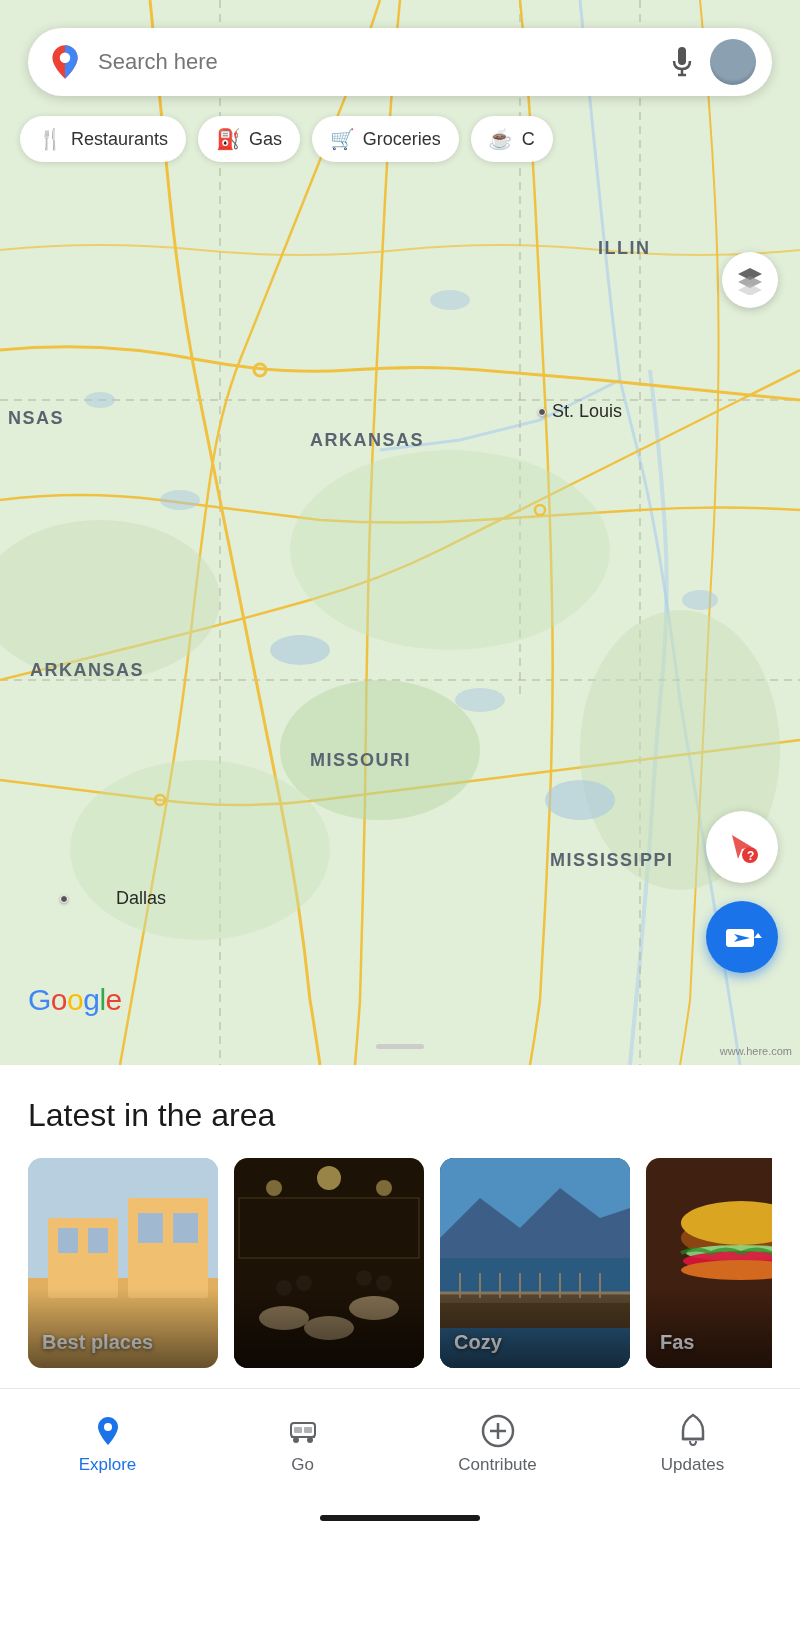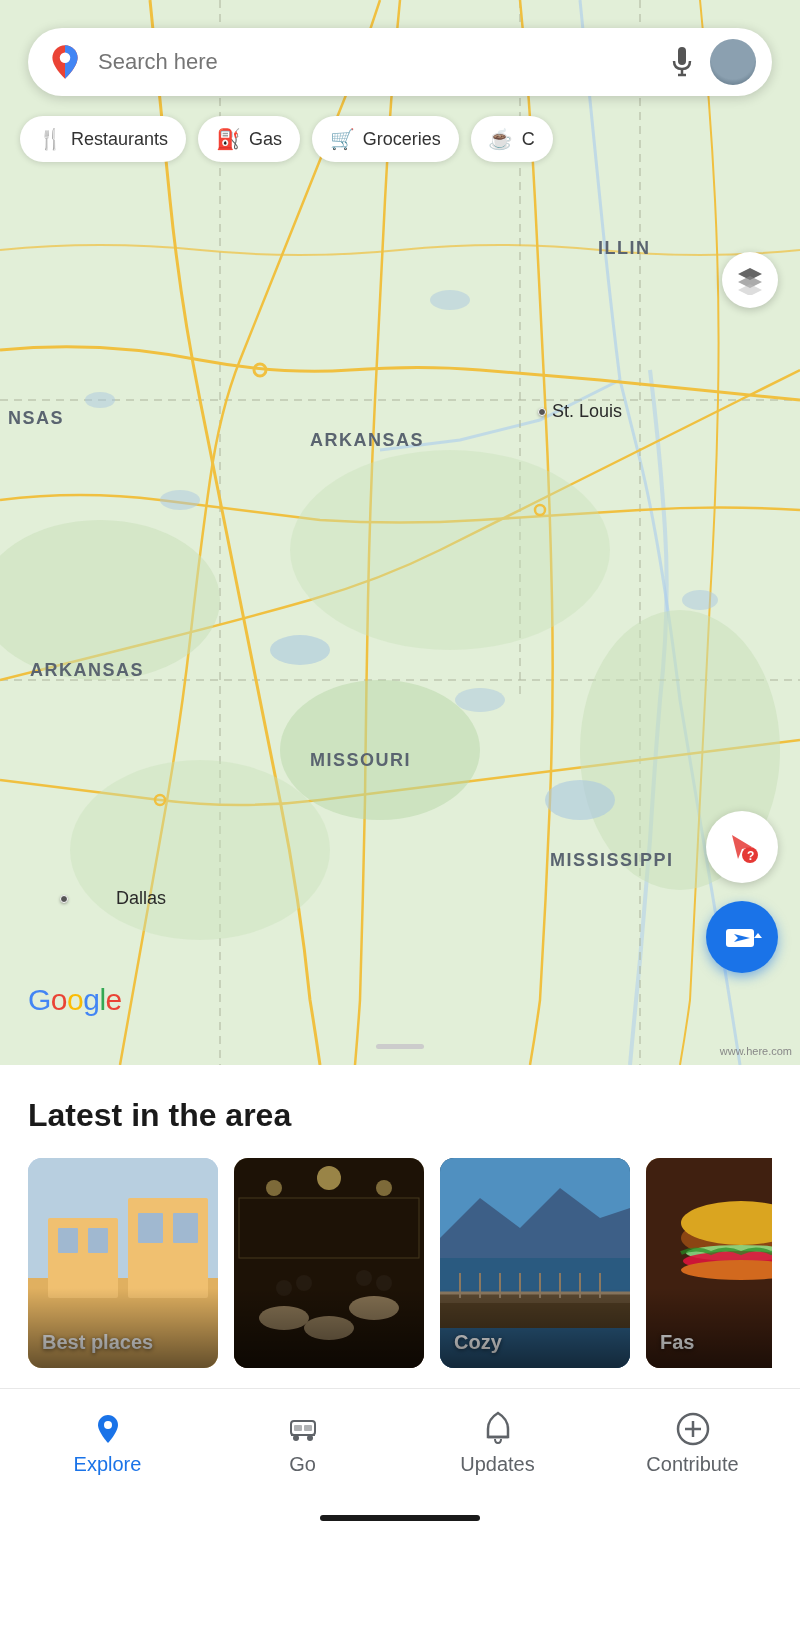--- a/index.html
+++ b/index.html
@@ -198,21 +198,21 @@
       background: #fff;
       position: relative;
     }
 
     .latest-section {
       padding: 32px 28px 20px;
     }
 
     .latest-title {
       font-size: 32px;
-      font-weight: 700;
+      font-weight: 400;
       color: #1a1a1a;
       margin-bottom: 24px;
     }
 
     .cards-row {
       display: flex;
       gap: 16px;
       overflow: hidden;
     }
 
@@ -284,21 +284,21 @@
     .nav-item-icon {
       width: 36px;
       height: 36px;
       display: flex;
       align-items: center;
       justify-content: center;
       font-size: 28px;
     }
 
     .nav-item-label {
-      font-size: 20px;
+      font-size: 17px;
       color: #5f6368;
     }
 
     .nav-item.active .nav-item-label {
       color: #1a73e8;
     }
 
     .nav-item.active .nav-item-icon {
       color: #1a73e8;
     }
@@ -642,37 +642,37 @@
           <circle cx="9" cy="25" r="3" fill="#5f6368"></circle>
           <circle cx="23" cy="25" r="3" fill="#5f6368"></circle>
         </svg>
       </div>
       <span class="nav-item-label">Go</span>
     </div>
 
 
     <div class="nav-item">
       <div class="nav-item-icon">
+        <svg width="34" height="34" viewBox="0 0 34 34" xmlns="http://www.w3.org/2000/svg">
+          <circle cx="17" cy="17" r="15" fill="none" stroke="#5f6368" stroke-width="2.5"></circle>
+          <line x1="17" y1="9" x2="17" y2="25" stroke="#5f6368" stroke-width="2.5"></line>
+          <line x1="9" y1="17" x2="25" y2="17" stroke="#5f6368" stroke-width="2.5"></line>
+        </svg>
+      </div>
+      <span class="nav-item-label">Contribute</span>
+    </div>
+
+    <div class="nav-item">
+      <div class="nav-item-icon">
         <svg width="32" height="36" viewBox="0 0 32 36" xmlns="http://www.w3.org/2000/svg">
           <path d="M16 2 Q6 8 6 18 L6 26 L26 26 L26 18 Q26 8 16 2 Z" fill="none" stroke="#5f6368" stroke-width="2.5"></path>
           <line x1="6" y1="26" x2="26" y2="26" stroke="#5f6368" stroke-width="2.5"></line>
           <path d="M13 28 Q13 32 16 32 Q19 32 19 28" stroke="#5f6368" stroke-width="2" fill="none"></path>
         </svg>
       </div>
       <span class="nav-item-label">Updates</span>
     </div>
-
-    <div class="nav-item">
-      <div class="nav-item-icon">
-        <svg width="34" height="34" viewBox="0 0 34 34" xmlns="http://www.w3.org/2000/svg">
-          <circle cx="17" cy="17" r="15" fill="none" stroke="#5f6368" stroke-width="2.5"></circle>
-          <line x1="17" y1="9" x2="17" y2="25" stroke="#5f6368" stroke-width="2.5"></line>
-          <line x1="9" y1="17" x2="25" y2="17" stroke="#5f6368" stroke-width="2.5"></line>
-        </svg>
-      </div>
-      <span class="nav-item-label">Contribute</span>
-    </div>
   </div>
 
   <div class="home-indicator">
     <div class="home-bar"></div>
   </div>
 </div>
 
 </body></html>

